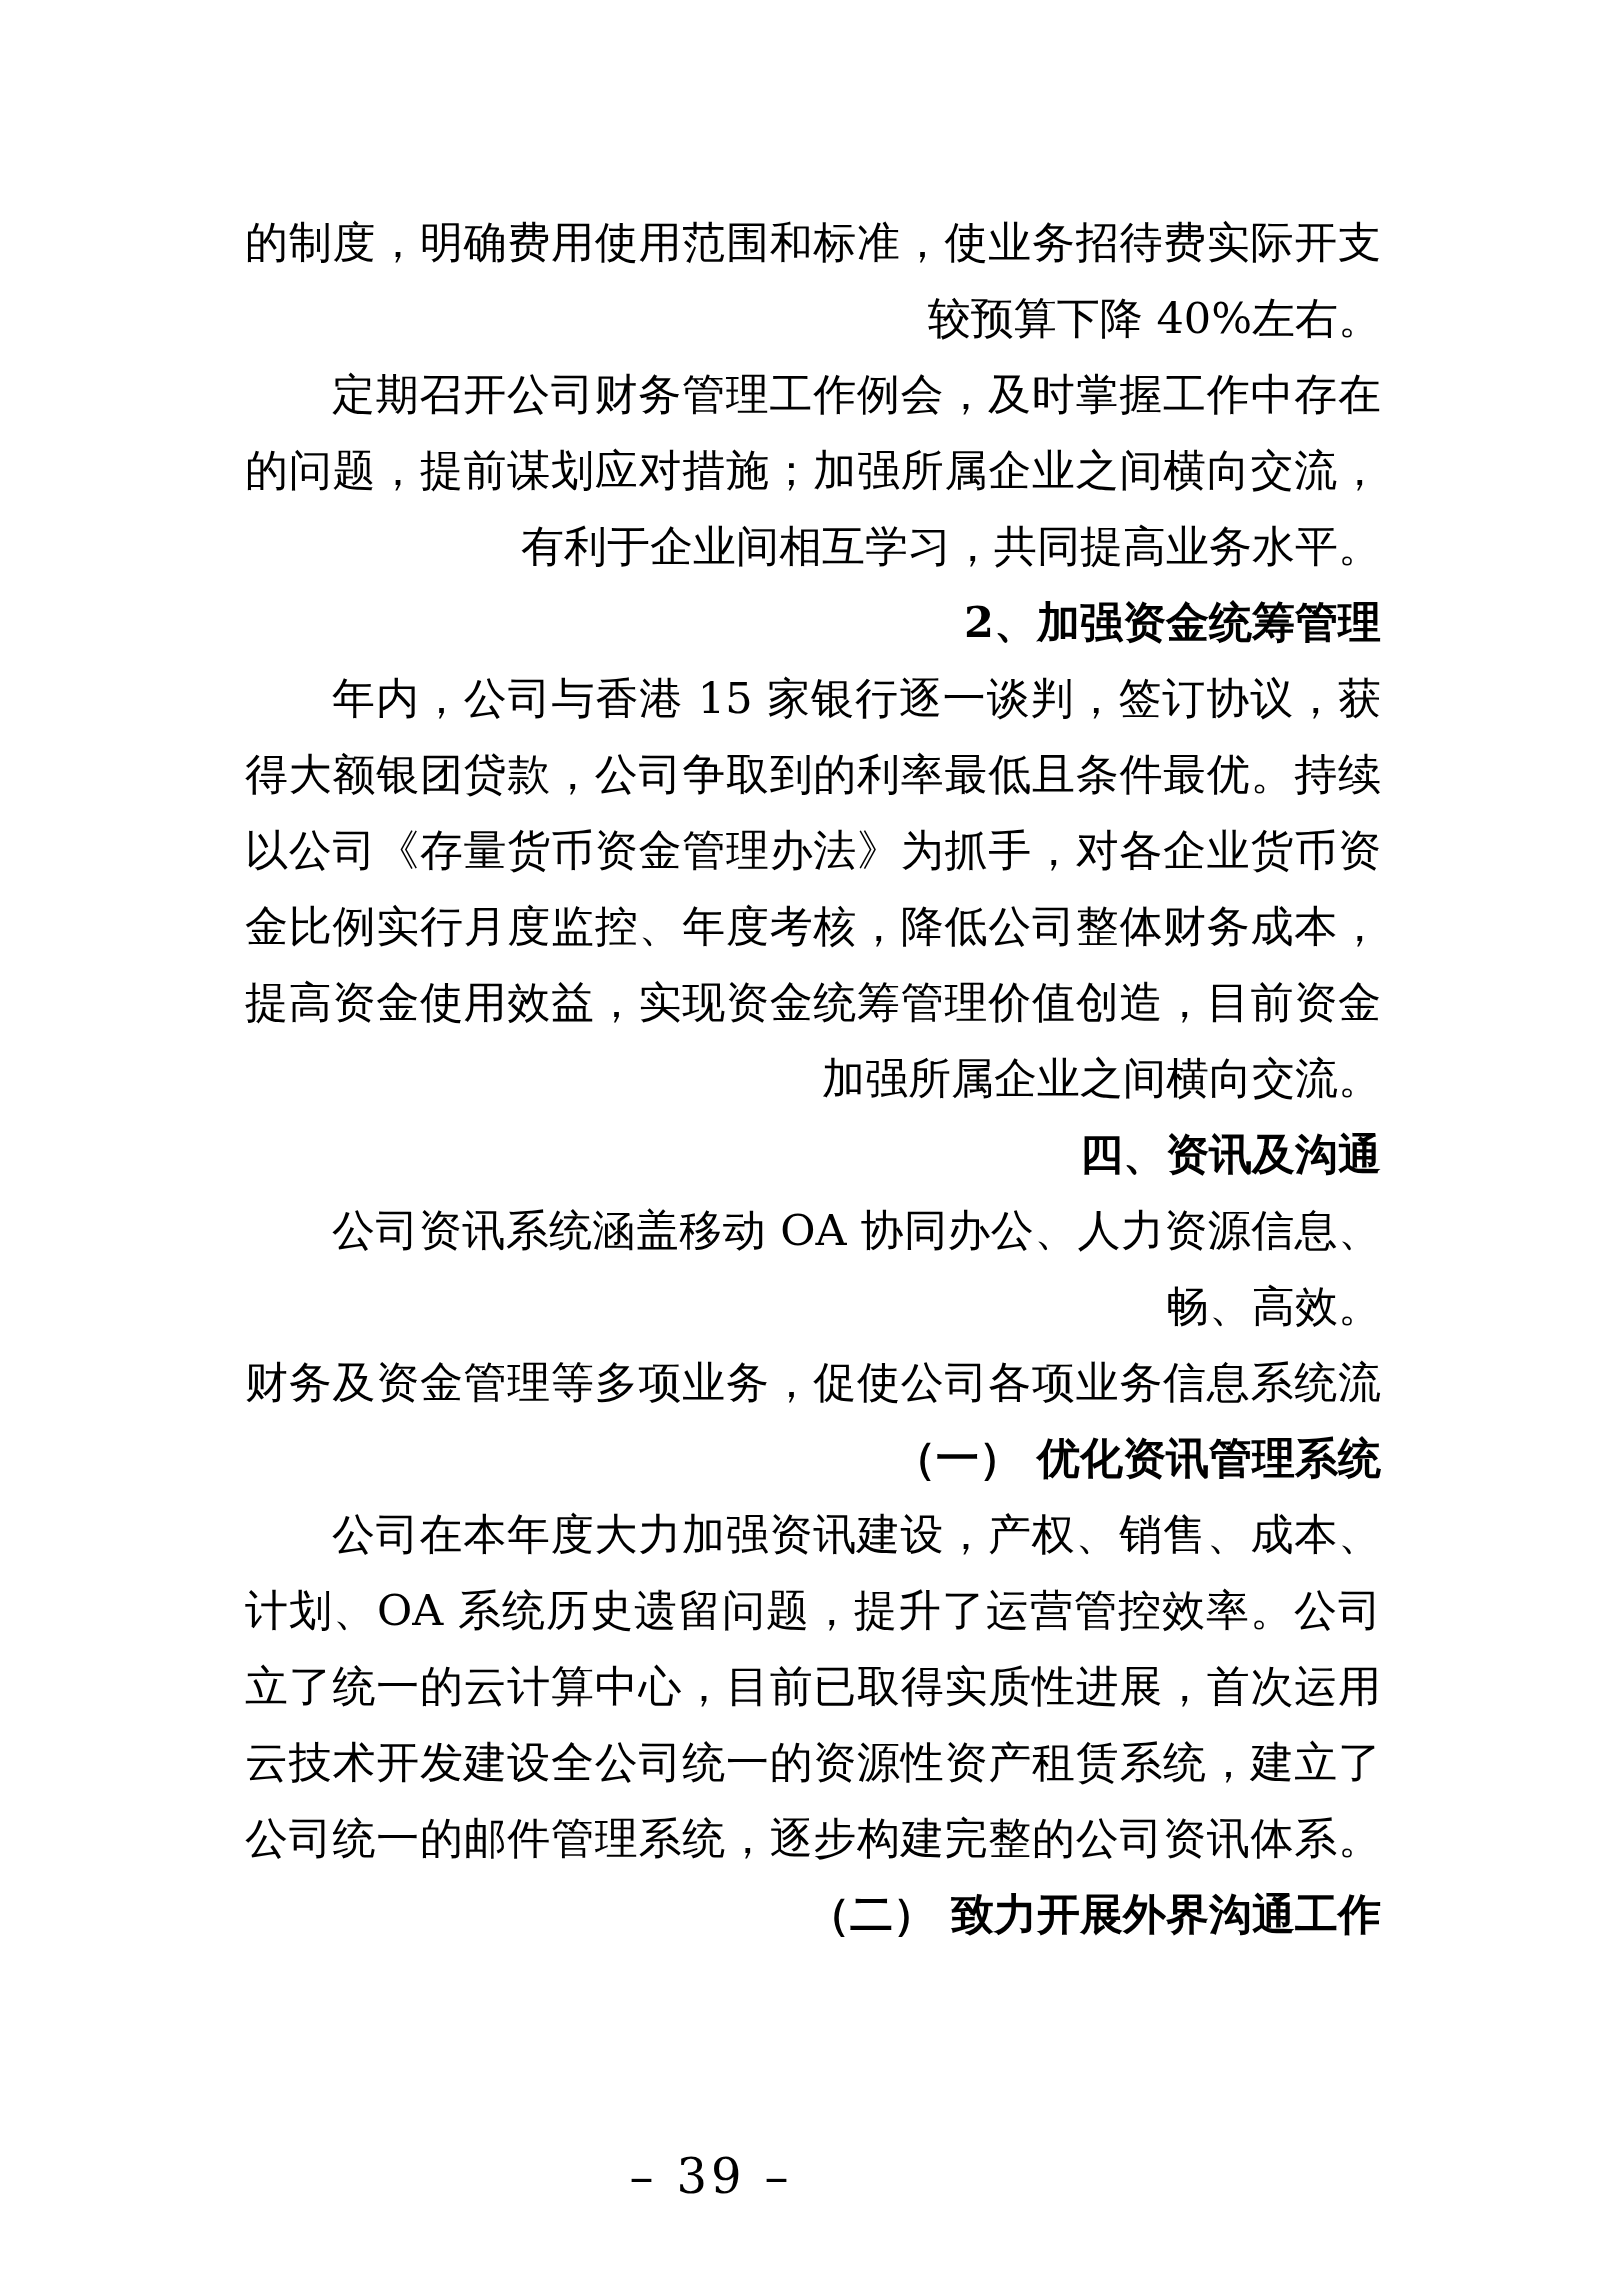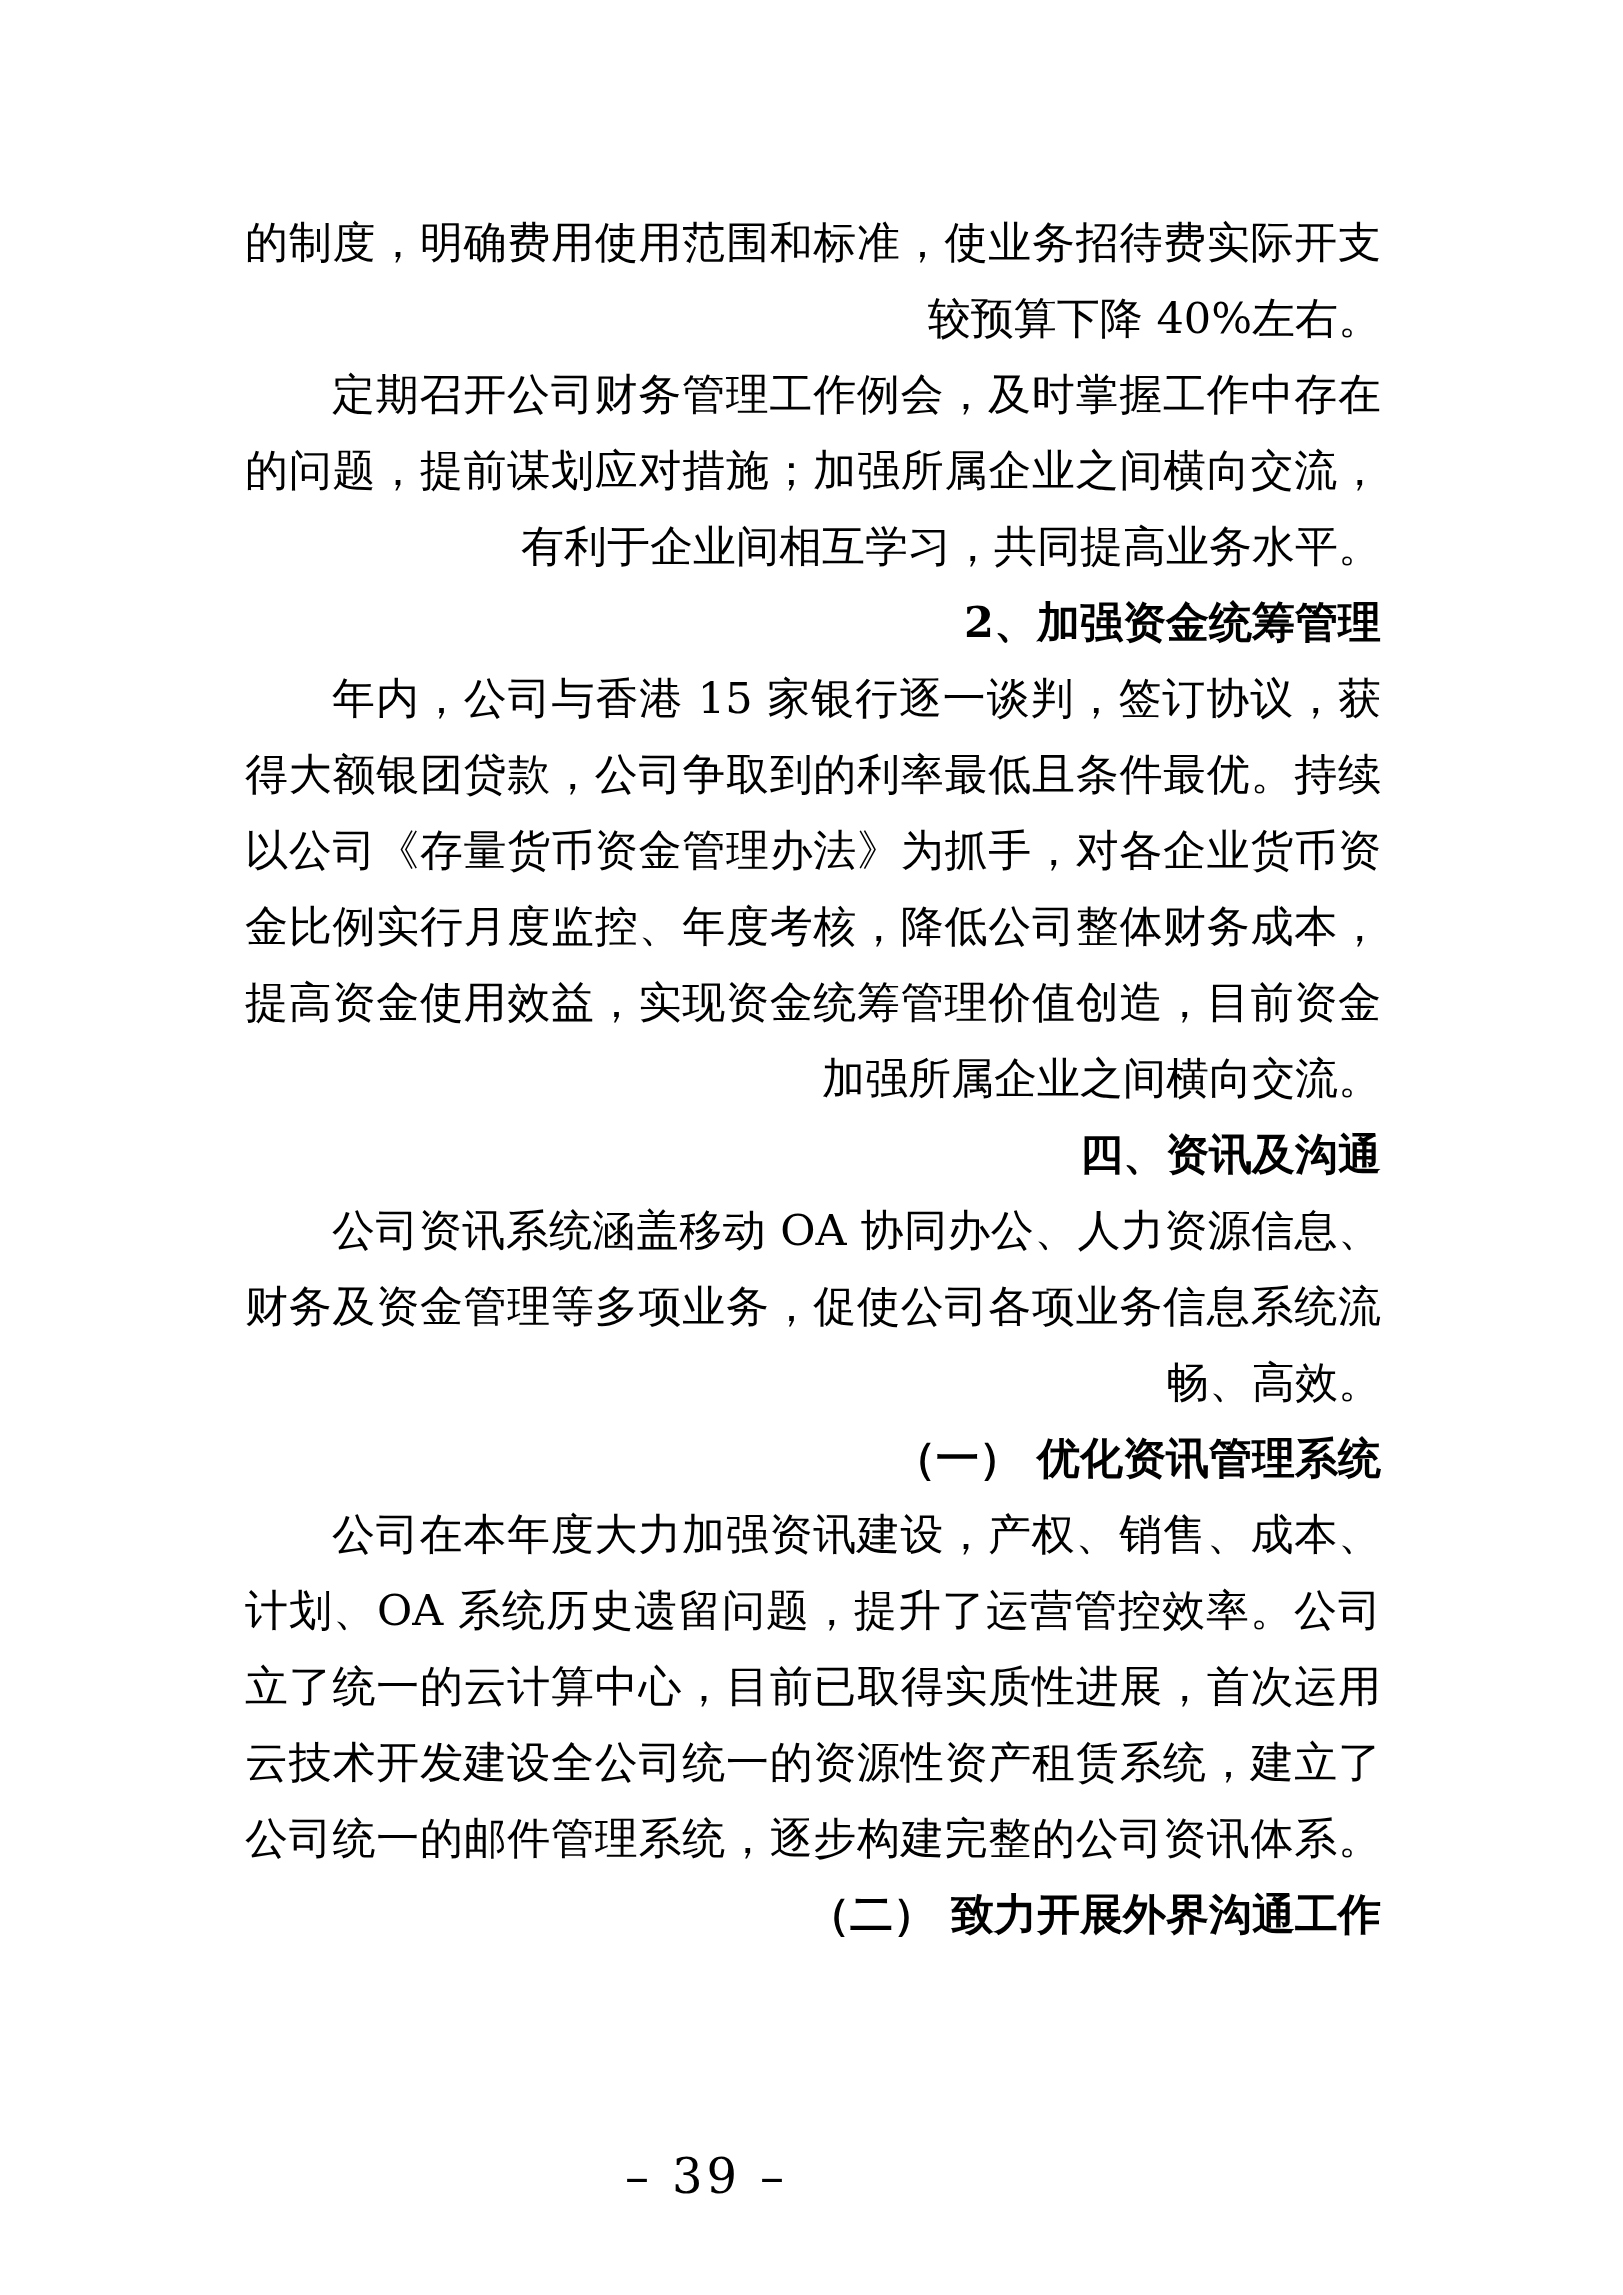--- a/index.html
+++ b/index.html
@@ -4,20 +4,21 @@
 <style>
   html, body { margin: 0; padding: 0; background: #ffffff; }
   .page {
     position: relative;
     width: 1413px;
     height: 2295px;
     background: #ffffff;
     color: #000000;
     font-family: "DejaVu Serif", "Liberation Serif", serif;
     overflow: hidden;
+    padding-left: 9px;
   }
   .textblock {
     position: absolute;
     left: 245px;
     top: 204px;
     width: 1136px;
   }
   .line {
     height: 76px;
     line-height: 76px;
@@ -63,22 +64,22 @@
     <div class="line">有利于企业间相互学习，共同提高业务水平。</div>
     <div class="line indent h2k">2、加强资金统筹管理</div>
     <div class="line indent fill">年内，公司与香港 15 家银行逐一谈判，签订协议，获</div>
     <div class="line fill">得大额银团贷款，公司争取到的利率最低且条件最优。持续</div>
     <div class="line fill">以公司《存量货币资金管理办法》为抓手，对各企业货币资</div>
     <div class="line fill">金比例实行月度监控、年度考核，降低公司整体财务成本，</div>
     <div class="line fill">提高资金使用效益，实现资金统筹管理价值创造，目前资金</div>
     <div class="line">加强所属企业之间横向交流。</div>
     <div class="line indent hei">四、资讯及沟通</div>
     <div class="line indent fill">公司资讯系统涵盖移动 OA 协同办公、人力资源信息、</div>
+    <div class="line">畅、高效。</div>
     <div class="line fill">财务及资金管理等多项业务，促使公司各项业务信息系统流</div>
-    <div class="line">畅、高效。</div>
     <div class="line indent kai">（一） 优化资讯管理系统</div>
     <div class="line indent fill">公司在本年度大力加强资讯建设，产权、销售、成本、</div>
     <div class="line fill">计划、OA 系统历史遗留问题，提升了运营管控效率。公司建</div>
     <div class="line fill">立了统一的云计算中心，目前已取得实质性进展，首次运用</div>
     <div class="line fill">云技术开发建设全公司统一的资源性资产租赁系统，建立了</div>
     <div class="line fill">公司统一的邮件管理系统，逐步构建完整的公司资讯体系。</div>
     <div class="line indent kai">（二） 致力开展外界沟通工作</div>
   </div>
 
   <div class="footer">

